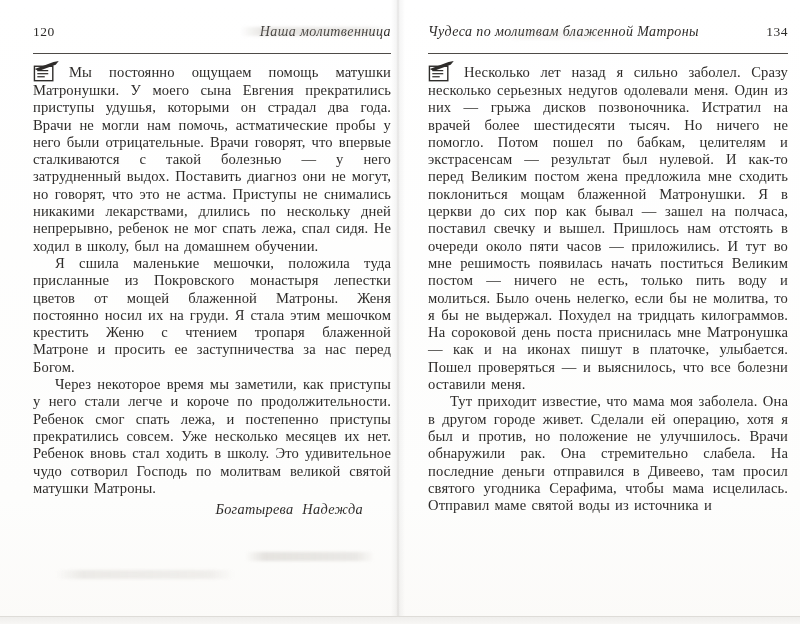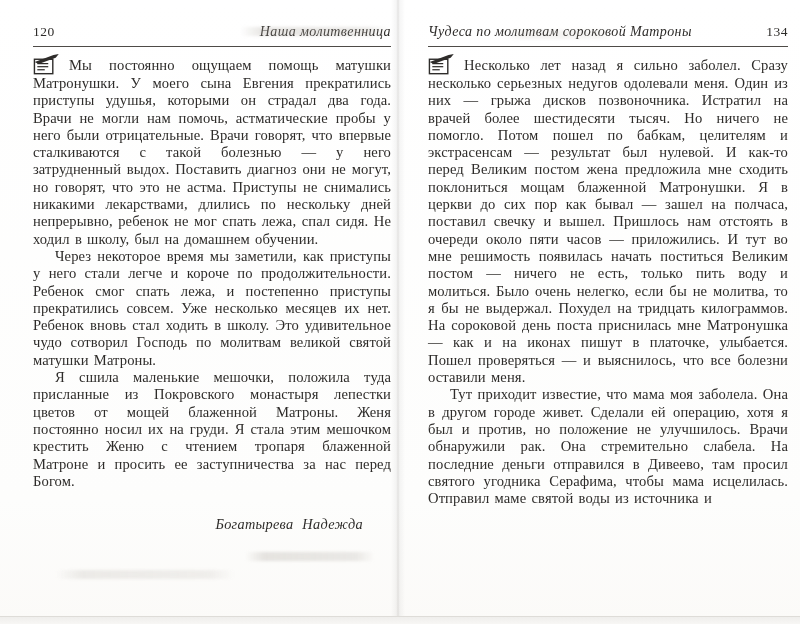--- a/index.html
+++ b/index.html
@@ -9,39 +9,39 @@
     font-family:"Liberation Serif","DejaVu Serif",serif;
     color:#2e2c2a;
   }
   .page { position:absolute; top:0; }
   .page-left  { left:33px;  width:358px; }
   .page-right { left:428px; width:360px; }
   .page-inner { padding-top:24px; }
 
   .running-head {
     display:flex; justify-content:space-between; align-items:baseline;
-    border-bottom:1px solid #4e4b47; padding-bottom:6px;
+    border-bottom:1px solid #4e4b47; padding-bottom:13px;
   }
   .head-title { font-style:italic; font-size:14px; letter-spacing:0.4px; white-space:nowrap; }
   .page-num   { font-size:13.5px; letter-spacing:0.5px; }
 
   .body-text { margin-top:7px; }
   .body-text p {
     margin:0; text-align:justify; font-size:14.6px; line-height:17.3px;
     letter-spacing:0.1px; word-spacing:1.5px;
   }
   .body-text p.indent { text-indent:22px; }
 
   .licon {
     display:inline-block; width:27px; height:21px;
     vertical-align:-5px; margin-right:9px;
   }
 
   .signature {
-    margin-top:26px; padding-right:28px;
+    margin-top:4px; padding-right:28px;
     text-align:right; font-style:italic; font-size:14.3px;
     word-spacing:5px; letter-spacing:0.3px;
   }
 
   .gutter {
     position:absolute; left:391px; top:0; width:14px; height:617px;
     background:linear-gradient(90deg,
       rgba(0,0,0,0) 0%, rgba(0,0,0,0.04) 38%,
       rgba(90,85,80,0.16) 50%,
       rgba(0,0,0,0.04) 62%, rgba(0,0,0,0) 100%);
@@ -74,31 +74,31 @@
         <span class="head-title">Наша молитвенница</span>
       </div>
       <div class="body-text">
         <p><span class="licon"><svg viewBox="0 0 30 24" width="27" height="21" xmlns="http://www.w3.org/2000/svg">
                 <rect x="1.2" y="6" width="21" height="16.5" fill="#ffffff" stroke="#2e2c2a" stroke-width="1.6"></rect>
                 <line x1="4.5" y1="11" x2="17" y2="11" stroke="#2e2c2a" stroke-width="1.4"></line>
                 <line x1="4.5" y1="14.5" x2="17" y2="14.5" stroke="#2e2c2a" stroke-width="1.4"></line>
                 <line x1="4.5" y1="18" x2="13" y2="18" stroke="#2e2c2a" stroke-width="1.4"></line>
                 <polygon points="1.5,9 23,1.2 29,0 25.5,4.2 6,11.5" fill="#2e2c2a"></polygon>
               </svg></span><span>Мы постоянно ощущаем помощь матушки Матронушки. У моего сына Евгения прекратились приступы удушья, которыми он страдал два года. Врачи не могли нам помочь, астматические пробы у него были отрицательные. Врачи говорят, что впервые сталкиваются с такой болезнью — у него затрудненный выдох. Поставить диагноз они не могут, но говорят, что это не астма. Приступы не снимались никакими лекарствами, длились по нескольку дней непрерывно, ребенок не мог спать лежа, спал сидя. Не ходил в школу, был на домашнем обучении.</span></p>
+        <p class="indent">Я сшила маленькие мешочки, положила туда присланные из Покровского монастыря лепестки цветов от мощей блаженной Матроны. Женя постоянно носил их на груди. Я стала этим мешочком крестить Женю с чтением тропаря блаженной Матроне и просить ее заступничества за нас перед Богом.</p>
         <p class="indent">Через некоторое время мы заметили, как приступы у него стали легче и короче по продолжительности. Ребенок смог спать лежа, и постепенно приступы прекратились совсем. Уже несколько месяцев их нет. Ребенок вновь стал ходить в школу. Это удивительное чудо сотворил Господь по молитвам великой святой матушки Матроны.</p>
-        <p class="indent">Я сшила маленькие мешочки, положила туда присланные из Покровского монастыря лепестки цветов от мощей блаженной Матроны. Женя постоянно носил их на груди. Я стала этим мешочком крестить Женю с чтением тропаря блаженной Матроне и просить ее заступничества за нас перед Богом.</p>
       </div>
       <div class="signature">Богатырева Надежда</div>
     </div>
   </div>
 
   <div class="page page-right">
     <div class="page-inner">
       <div class="running-head">
-        <span class="head-title">Чудеса по молитвам сороковой Матроны</span>
+        <span class="head-title">Чудеса по молитвам блаженной Матроны</span>
         <span class="page-num">134</span>
       </div>
       <div class="body-text">
         <p><span class="licon"><svg viewBox="0 0 30 24" width="27" height="21" xmlns="http://www.w3.org/2000/svg">
                 <rect x="1.2" y="6" width="21" height="16.5" fill="#ffffff" stroke="#2e2c2a" stroke-width="1.6"></rect>
                 <line x1="4.5" y1="11" x2="17" y2="11" stroke="#2e2c2a" stroke-width="1.4"></line>
                 <line x1="4.5" y1="14.5" x2="17" y2="14.5" stroke="#2e2c2a" stroke-width="1.4"></line>
                 <line x1="4.5" y1="18" x2="13" y2="18" stroke="#2e2c2a" stroke-width="1.4"></line>
                 <polygon points="1.5,9 23,1.2 29,0 25.5,4.2 6,11.5" fill="#2e2c2a"></polygon>
               </svg></span><span>Несколько лет назад я сильно заболел. Сразу несколько серьезных недугов одолевали меня. Один из них — грыжа дисков позвоночника. Истратил на врачей более шестидесяти тысяч. Но ничего не помогло. Потом пошел по бабкам, целителям и экстрасенсам — результат был нулевой. И как-то перед Великим постом жена предложила мне сходить поклониться мощам блаженной Матронушки. Я в церкви до сих пор как бывал — зашел на полчаса, поставил свечку и вышел. Пришлось нам отстоять в очереди около пяти часов — приложились. И тут во мне решимость появилась начать поститься Великим постом — ничего не есть, только пить воду и молиться. Было очень нелегко, если бы не молитва, то я бы не выдержал. Похудел на тридцать килограммов. На сороковой день поста приснилась мне Матронушка — как и на иконах пишут в платочке, улыбается. Пошел проверяться — и выяснилось, что все болезни оставили меня.</span></p>

